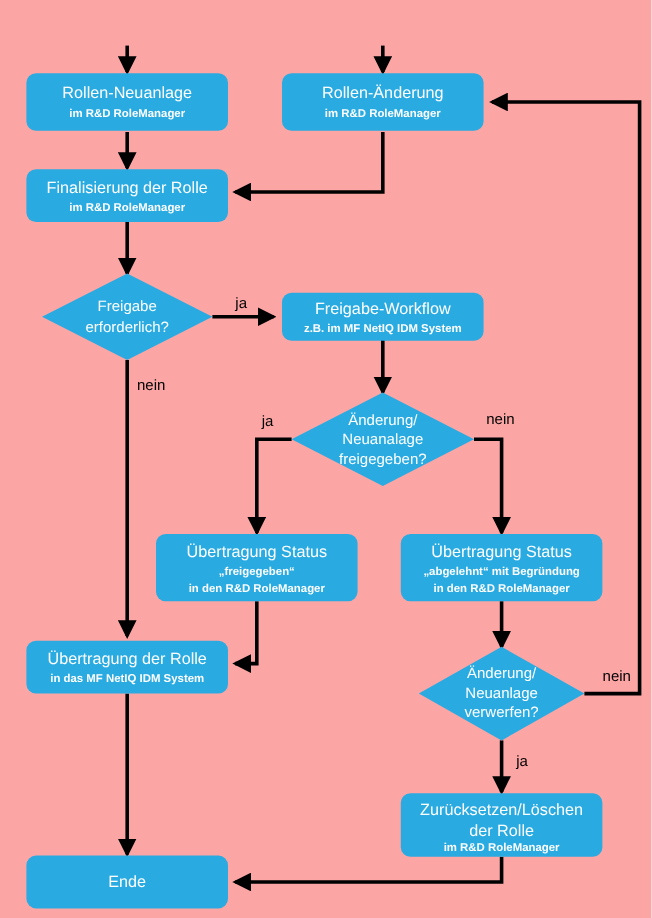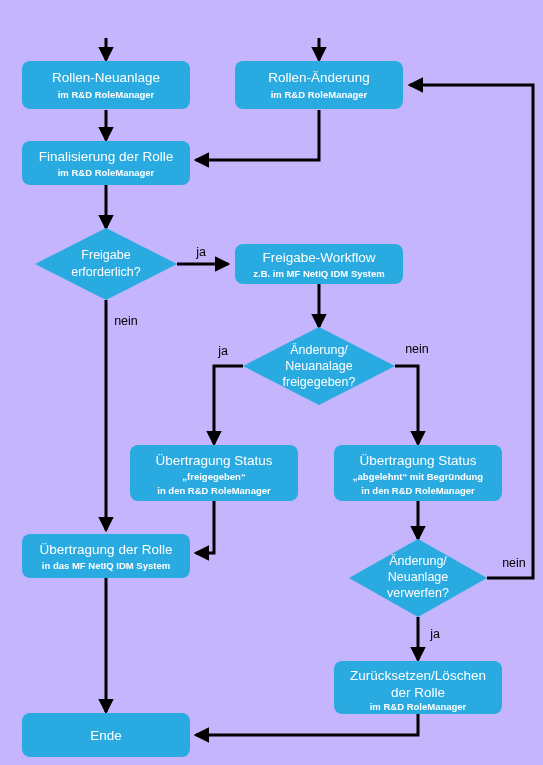--- a/index.html
+++ b/index.html
@@ -10,21 +10,21 @@
   body {
     width: 543px;
     height: 765px;
     font-family: "Liberation Sans", sans-serif;
     overflow: hidden;
   }
   #flowchart-root {
     position: relative;
     width: 543px;
     height: 765px;
-    background: #c4b5fd;
+    background: #fca5a5;
   }
   svg.chart-canvas {
     display: block;
     width: 543px;
     height: 765px;
   }
   .node-shape {
     fill: #29abe2;
     stroke: none;
   }

